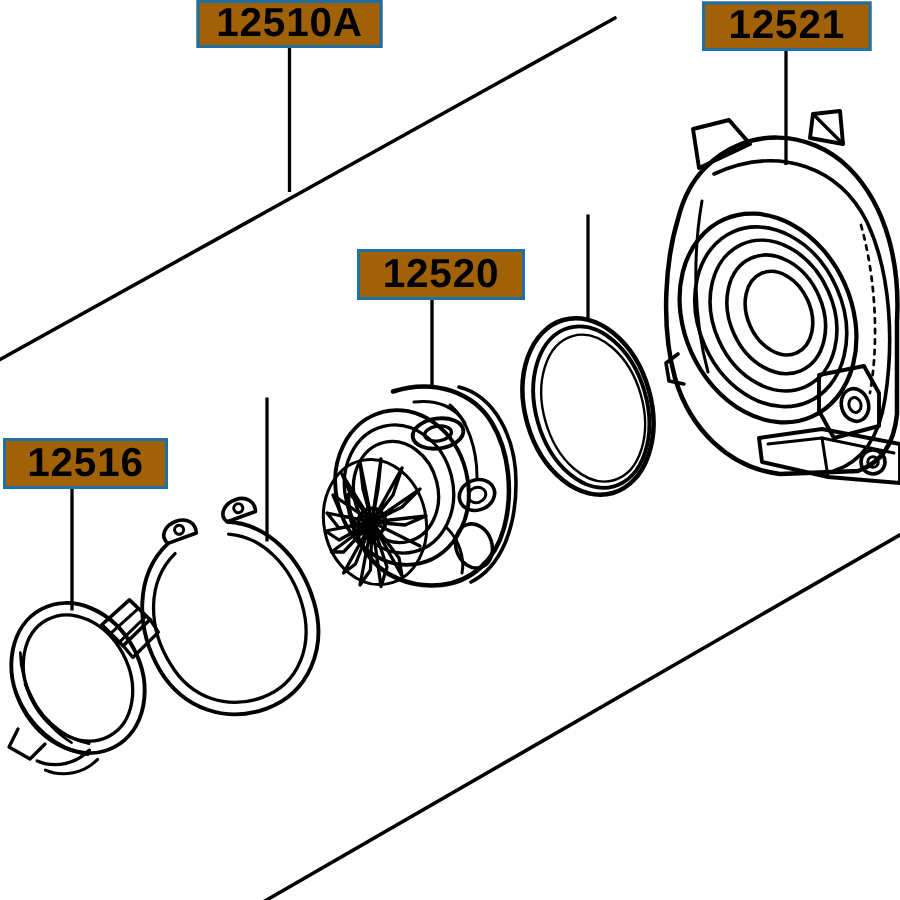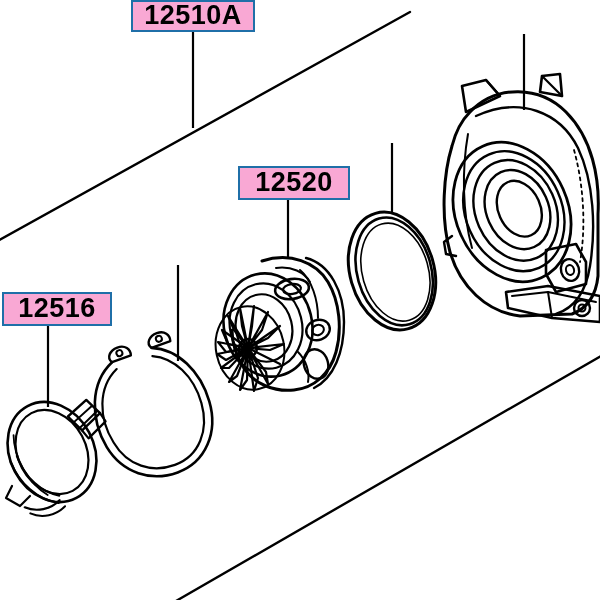--- a/index.html
+++ b/index.html
@@ -3,21 +3,21 @@
 <meta charset="utf-8">
 <style>
   html,body{margin:0;padding:0;background:#ffffff;}
   body{width:600px;height:600px;overflow:hidden;font-family:"Liberation Sans",sans-serif;}
   #diagram-root{position:relative;width:600px;height:600px;background:#ffffff;}
   svg#parts-svg{position:absolute;left:0;top:0;width:600px;height:600px;display:block;}
   .callout{
     position:absolute;
     box-sizing:border-box;
     border:2px solid #1f6fa8;
-    background:#f9a8d4;
+    background:#a16207;
     color:#000000;
     font-family:"Liberation Sans",sans-serif;
     font-weight:bold;
     font-size:27px;
     line-height:1;
     letter-spacing:0.5px;
     display:flex;
     align-items:center;
     justify-content:center;
     white-space:nowrap;
@@ -202,20 +202,23 @@
         <path d="M 452 236 L 444 242 L 446 254 L 456 256" stroke-width="2.4"></path>
       </g>
 
     </g>
   </svg>
 
   <div class="callout" style="left:131px;top:0px;width:124px;height:32px;">
     <span>12510A</span>
   </div>
 
+  <div class="callout" style="left:468px;top:1px;width:113px;height:33px;">
+    <span>12521</span>
+  </div>
 
 
   <div class="callout" style="left:238px;top:166px;width:112px;height:34px;">
     <span>12520</span>
   </div>
 
 
   <div class="callout" style="left:2px;top:292px;width:110px;height:34px;">
     <span>12516</span>
   </div>

